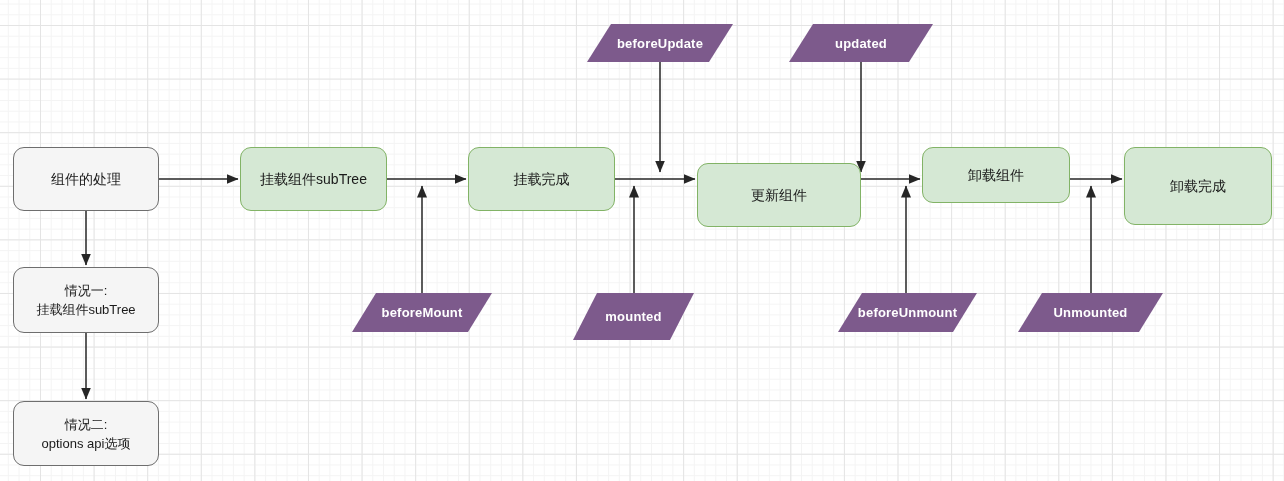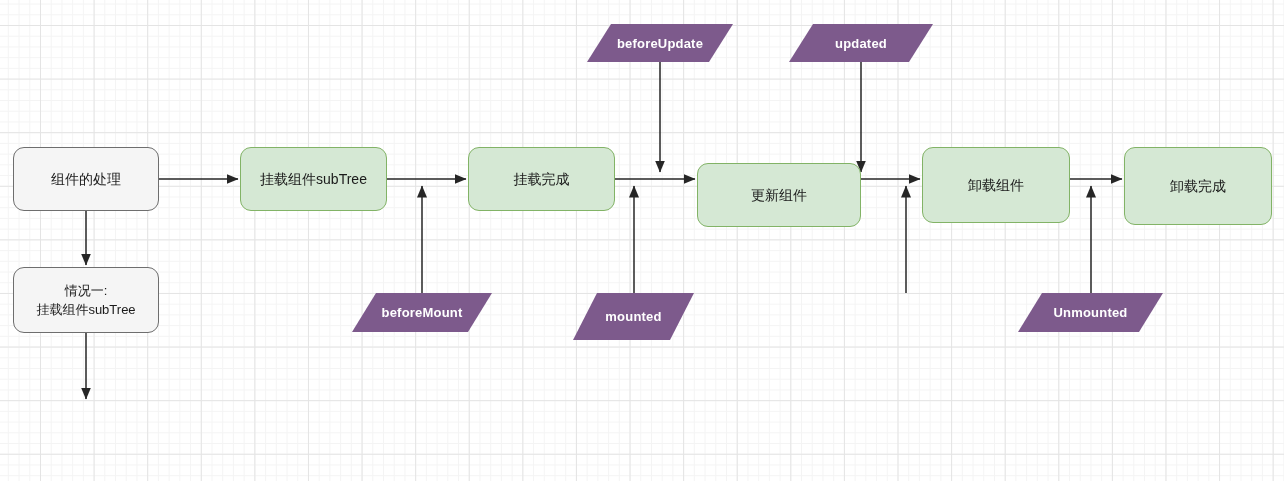--- a/index.html
+++ b/index.html
@@ -99,34 +99,40 @@
     <span>组件的处理</span>
   </div>
 
   <div class="node gray" style="left:13px;top:267px;width:146px;height:66px">
     <span>
       <span>情况一:</span><br>
       <span>挂载组件subTree</span>
     </span>
   </div>
 
+  <div class="node gray" style="left:13px;top:401px;width:146px;height:65px">
+    <span>
+      <span>情况二:</span><br>
+      <span>options api选项</span>
+    </span>
+  </div>
 
   <div class="node green" style="left:240px;top:147px;width:147px;height:64px">
     <span>挂载组件subTree</span>
   </div>
 
   <div class="node green" style="left:468px;top:147px;width:147px;height:64px">
     <span>挂载完成</span>
   </div>
 
   <div class="node green" style="left:697px;top:163px;width:164px;height:64px">
     <span>更新组件</span>
   </div>
 
-  <div class="node green" style="left:922px;top:147px;width:148px;height:76px">
+  <div class="node green" style="left:922px;top:147px;width:148px;height:56px">
     <span>卸载组件</span>
   </div>
 
   <div class="node green" style="left:1124px;top:147px;width:148px;height:78px">
     <span>卸载完成</span>
   </div>
 
   <div class="hook" style="left:587px;top:24px;width:146px;height:38px">
     <span>beforeUpdate</span>
   </div>
@@ -136,18 +142,21 @@
   </div>
 
   <div class="hook" style="left:352px;top:293px;width:140px;height:39px">
     <span>beforeMount</span>
   </div>
 
   <div class="hook" style="left:573px;top:293px;width:121px;height:47px">
     <span>mounted</span>
   </div>
 
+  <div class="hook" style="left:838px;top:293px;width:139px;height:39px">
+    <span>beforeUnmount</span>
+  </div>
 
   <div class="hook" style="left:1018px;top:293px;width:145px;height:39px">
     <span>Unmounted</span>
   </div>
 
 </div>
 
 </body></html>

